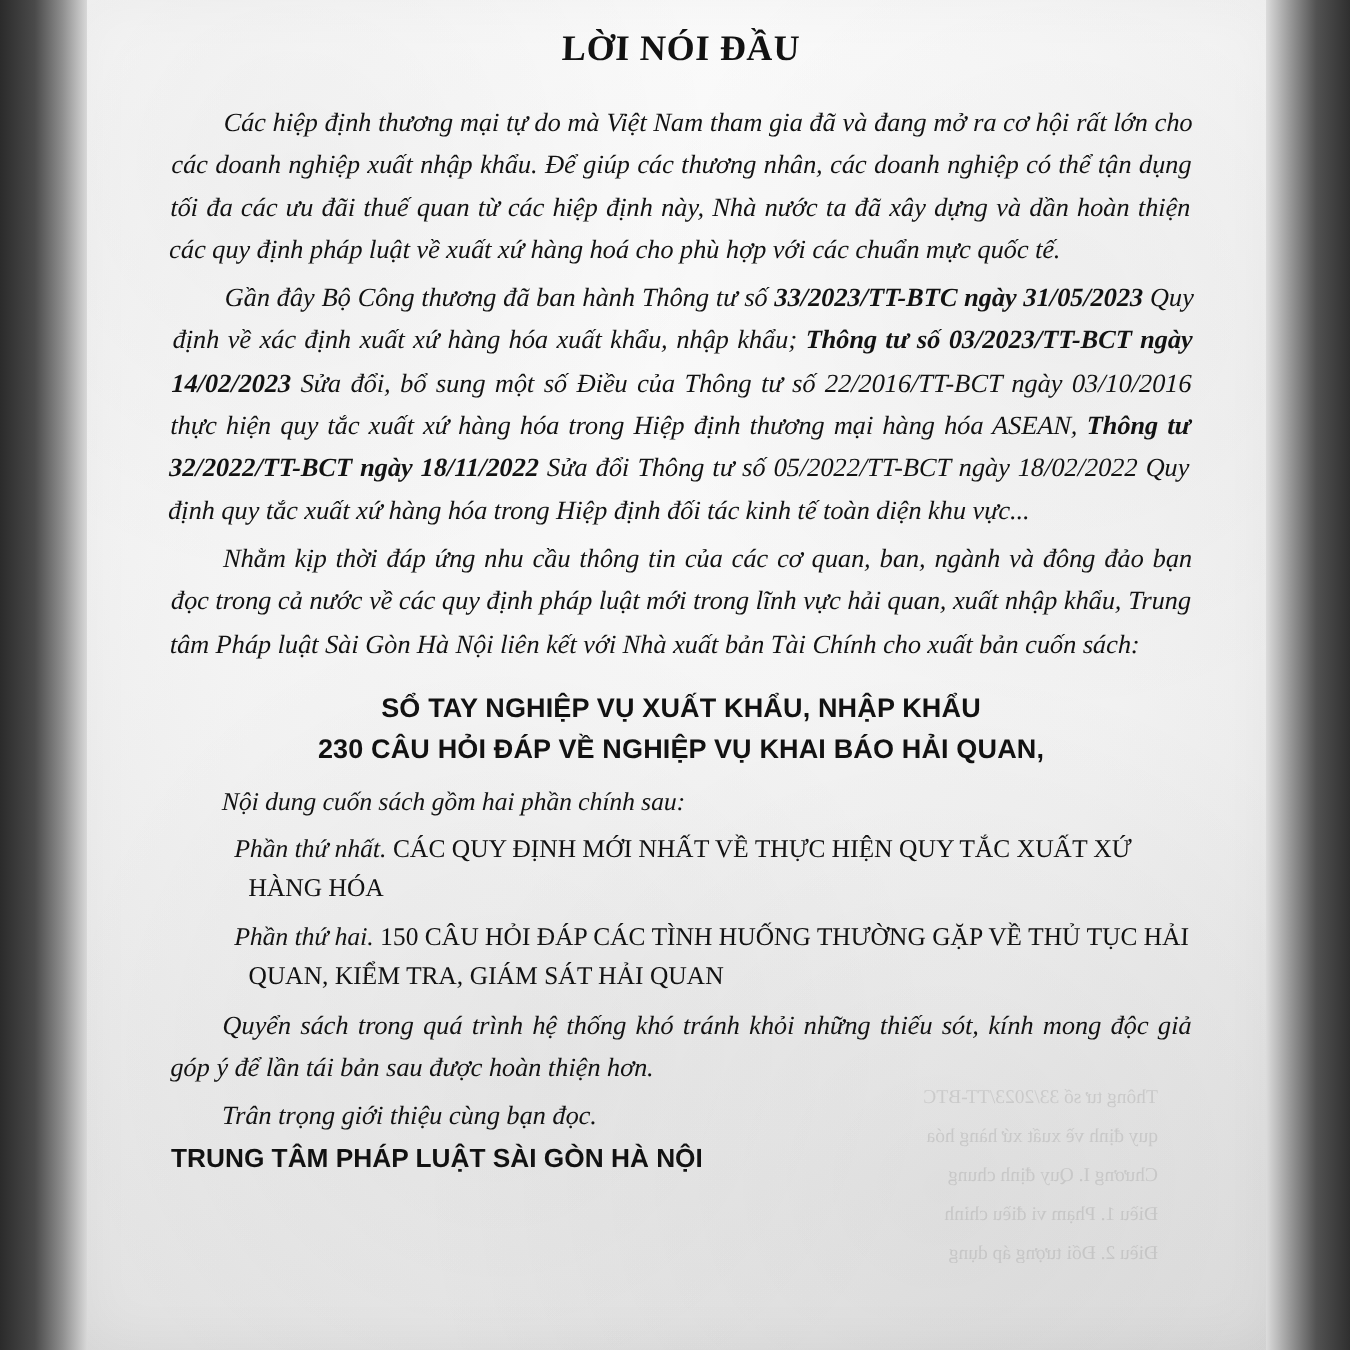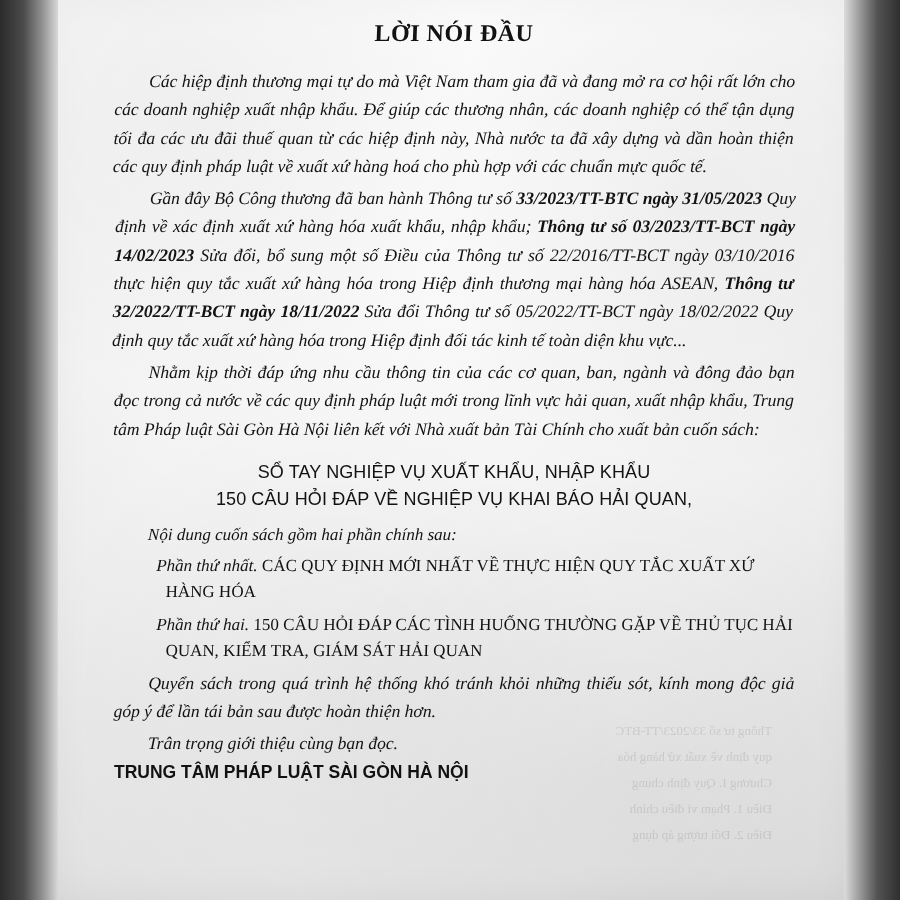--- a/index.html
+++ b/index.html
@@ -89,21 +89,21 @@
     text-align: justify;
     text-indent: 34px;
     font-style: italic;
     transform: skewX(-1.5deg);
   }
 
   .bold { font-weight: bold; }
 
   .booktitle {
     text-align: center;
-    font-weight: normal;
+    font-weight: bold;
     font-style: normal;
     font-size: 18px;
     line-height: 1.48;
     margin: 16px 0 12px 0;
     font-family: "Liberation Sans", sans-serif;
     letter-spacing: 0.1px;
   }
   .booktitle div { white-space: nowrap; }
 
   .note {
@@ -164,21 +164,21 @@
       <p class="para">Các hiệp định thương mại tự do mà Việt Nam tham gia đã và đang mở ra cơ hội rất lớn cho các doanh nghiệp xuất nhập khẩu. Để giúp các thương nhân, các doanh nghiệp có thể tận dụng tối đa các ưu đãi thuế quan từ các hiệp định này, Nhà nước ta đã xây dựng và dần hoàn thiện các quy định pháp luật về xuất xứ hàng hoá cho phù hợp với các chuẩn mực quốc tế.</p>
 
       <p class="para">
         <span>Gần đây Bộ Công thương đã ban hành Thông tư  số </span><span class="bold">33/2023/TT-BTC ngày 31/05/2023</span><span> Quy định về xác định xuất xứ hàng hóa xuất khẩu, nhập khẩu; </span><span class="bold">Thông tư số 03/2023/TT-BCT ngày 14/02/2023</span><span> Sửa đổi, bổ sung một số Điều của Thông tư số 22/2016/TT-BCT ngày 03/10/2016 thực hiện quy tắc xuất xứ hàng hóa trong Hiệp định thương mại hàng hóa ASEAN, </span><span class="bold">Thông tư 32/2022/TT-BCT ngày 18/11/2022</span><span> Sửa đổi Thông tư số 05/2022/TT-BCT ngày 18/02/2022 Quy định quy tắc xuất xứ hàng hóa trong Hiệp định đối tác kinh tế toàn diện khu vực...</span>
       </p>
 
       <p class="para">Nhằm kịp thời đáp ứng nhu cầu thông tin của các cơ quan, ban, ngành và đông đảo bạn đọc trong cả nước về các quy định pháp luật mới trong lĩnh vực hải quan, xuất nhập khẩu, Trung tâm Pháp luật Sài Gòn Hà Nội liên kết với Nhà xuất bản Tài Chính cho xuất bản cuốn sách:</p>
 
       <div class="booktitle">
         <div>SỔ TAY NGHIỆP VỤ XUẤT KHẨU, NHẬP KHẨU</div>
-        <div>150 CÂU HỎI ĐÁP VỀ NGHIỆP VỤ KHAI BÁO HẢI QUAN,</div>
+        <div>230 CÂU HỎI ĐÁP VỀ NGHIỆP VỤ KHAI BÁO HẢI QUAN,</div>
       </div>
 
       <div class="note">Nội dung cuốn sách gồm hai phần chính sau:</div>
 
       <div class="part">
         <span class="lead">Phần thứ nhất.</span>
         <span class="body">CÁC QUY ĐỊNH MỚI NHẤT VỀ THỰC HIỆN QUY TẮC XUẤT XỨ HÀNG HÓA</span>
       </div>
 
       <div class="part">

